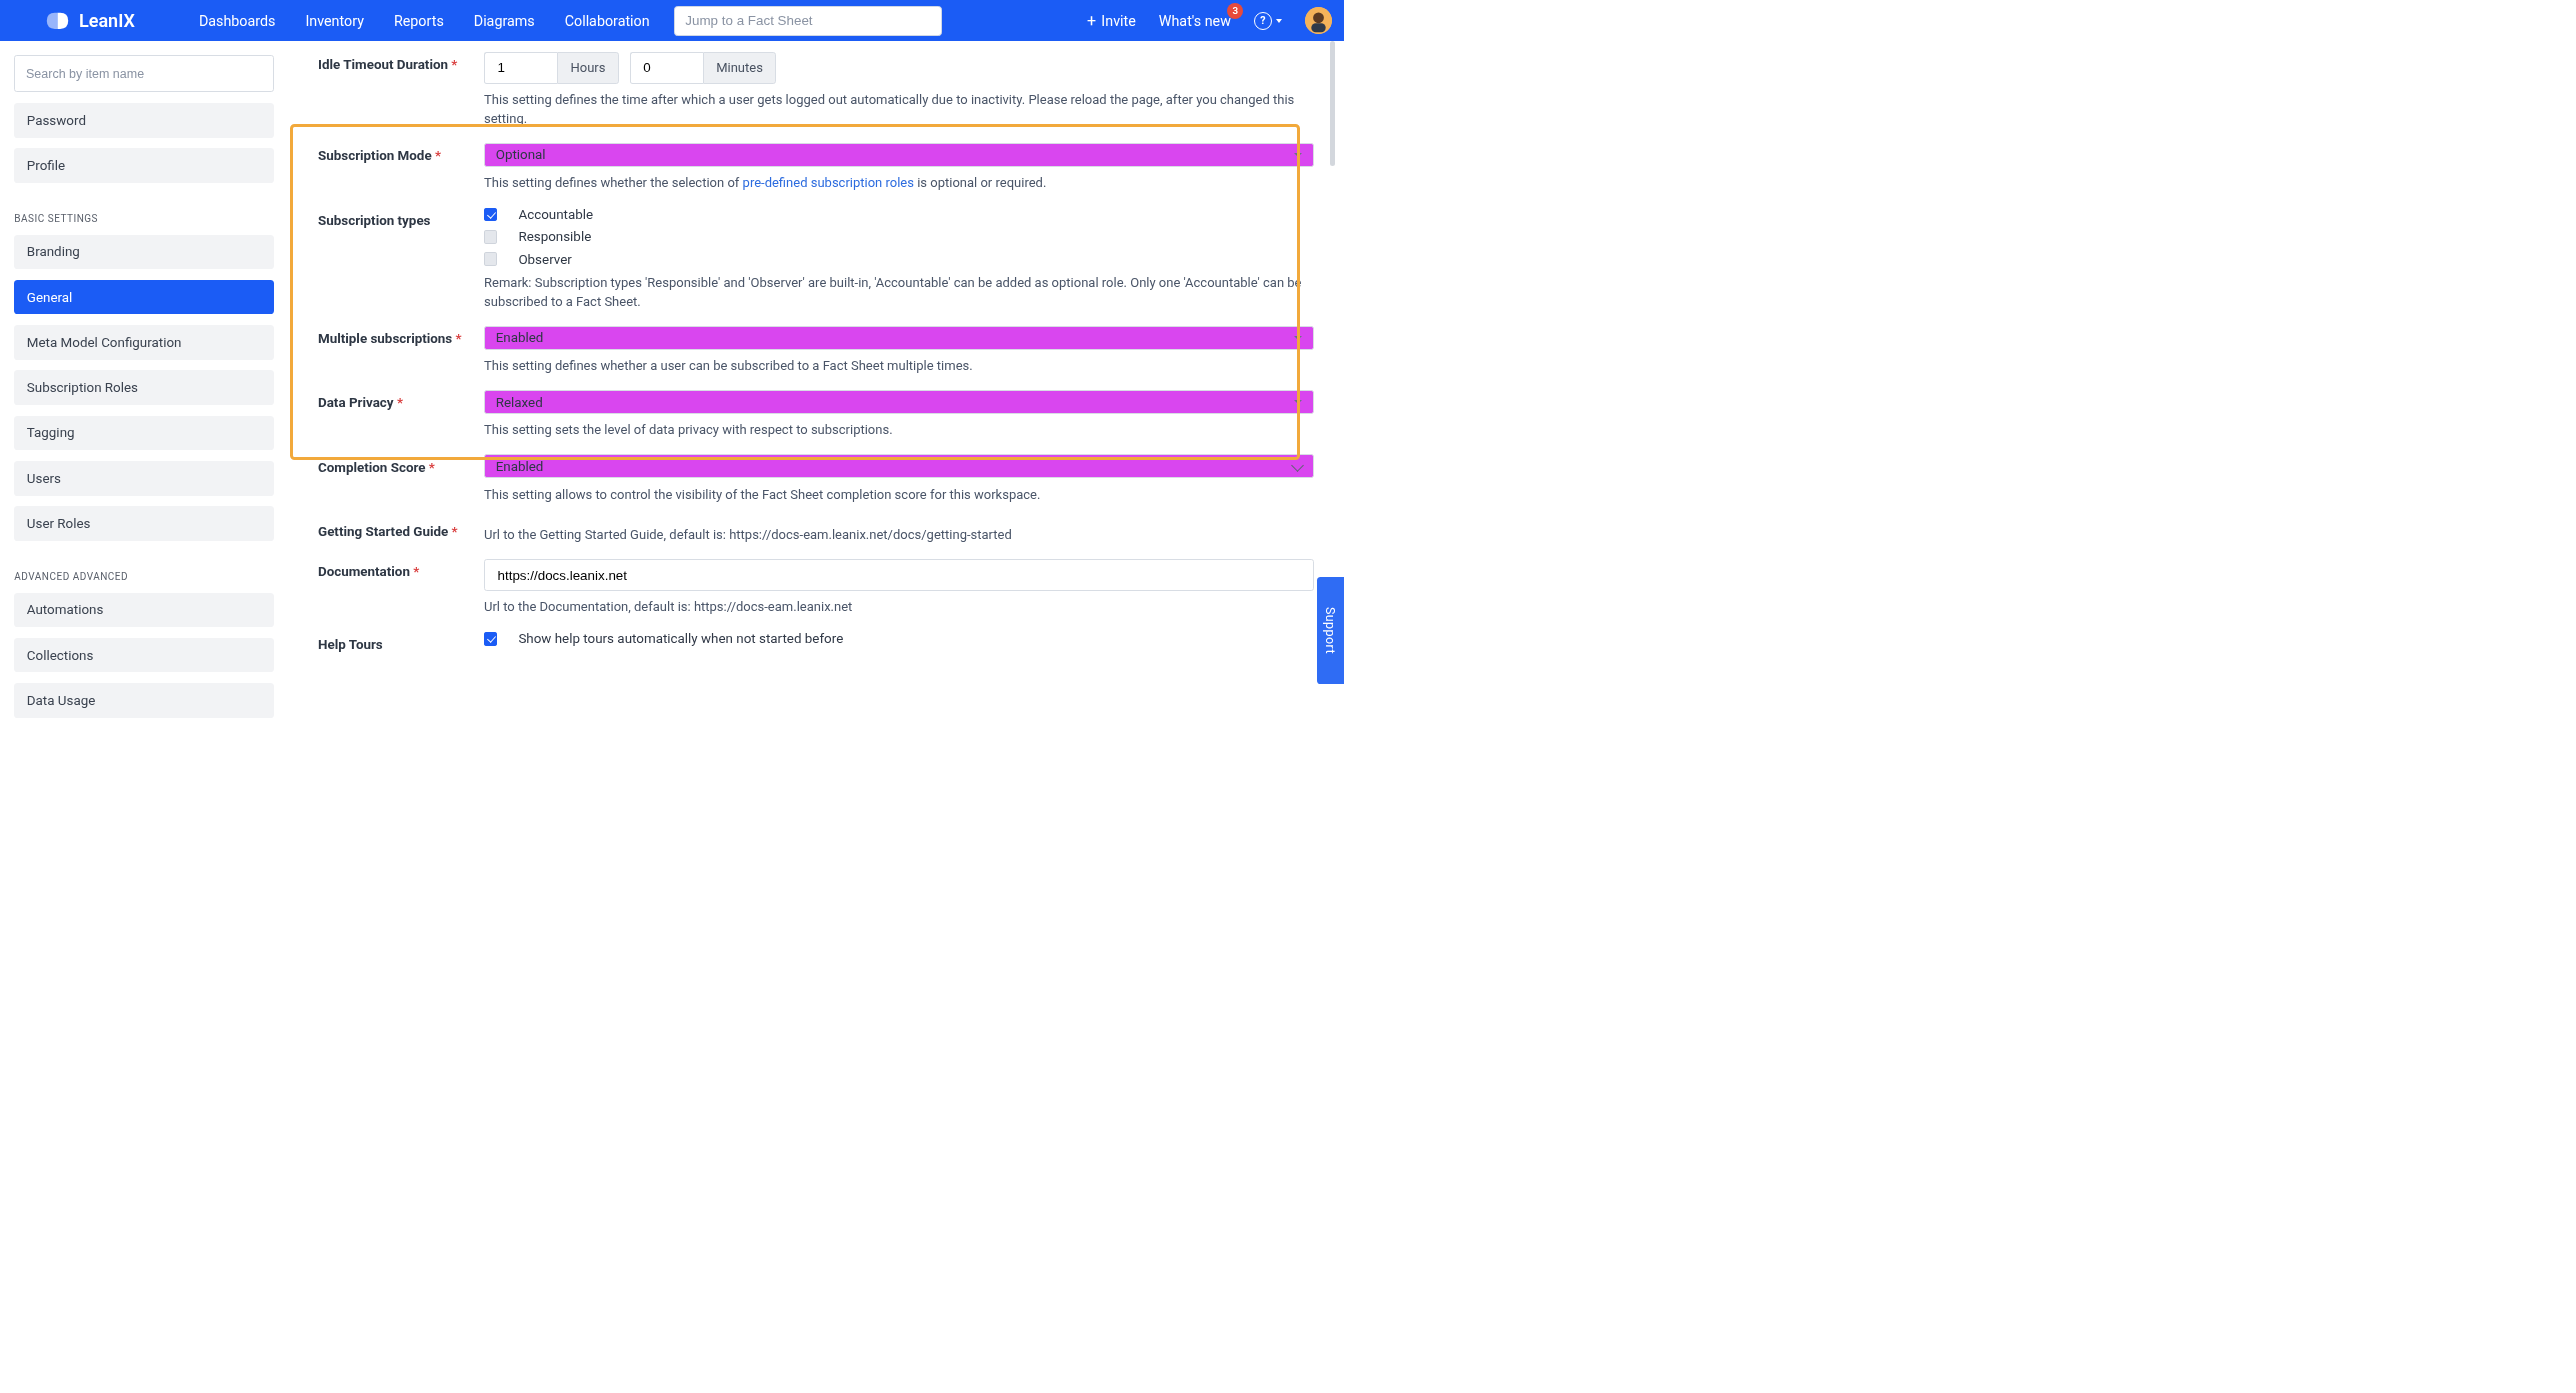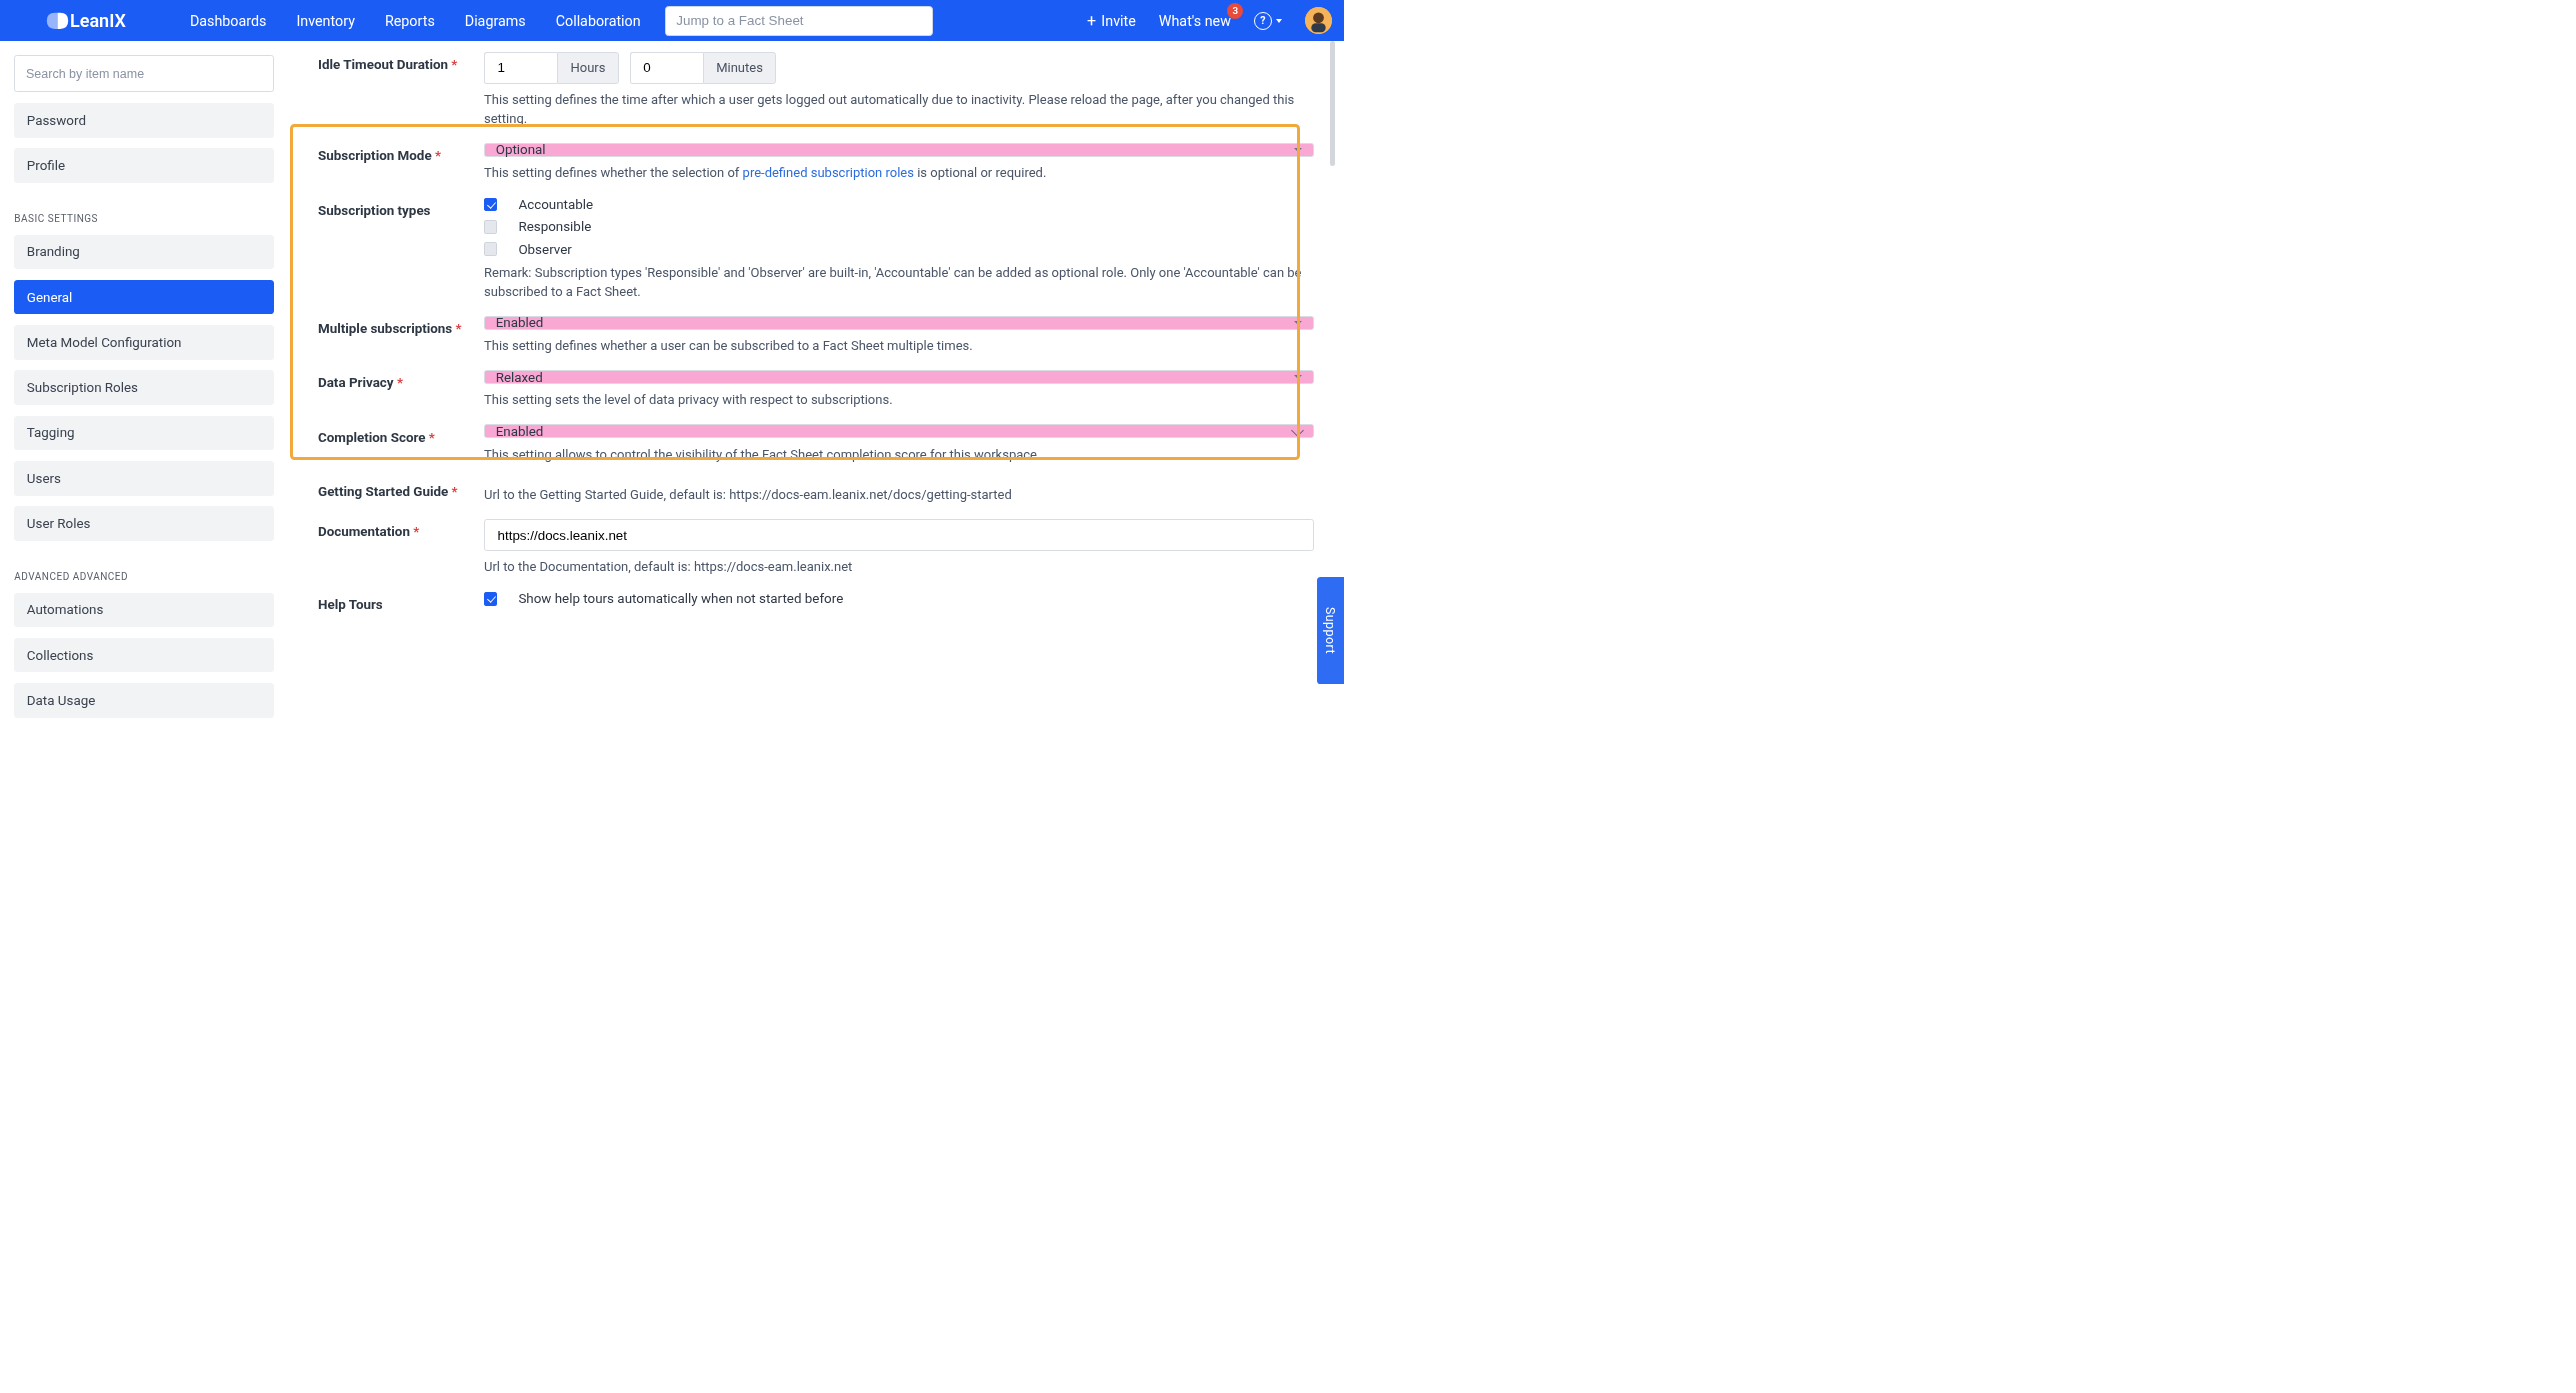--- a/index.html
+++ b/index.html
@@ -29,21 +29,21 @@
 
   
   .topnav {
     background: var(--blue);
     height: 41px;
     display: flex;
     align-items: center;
     color: #fff;
     padding: 0 12.5px 0 45px;
   }
-  .brand { display:flex; align-items:center; font-weight:600; font-size:18px; margin-right:49px;}
+  .brand { display:flex; align-items:center; gap:9px; font-weight:600; font-size:18px; margin-right:49px;}
   .brand-logo { width:25px; height:19.7px; position:relative; }
   .brand-logo svg { display:block; }
   .nav-items { display:flex; align-items:center; }
   .nav-item { padding:0 15px; font-size:14.3px; cursor:pointer; }
   .nav-search { margin-left:9px; width:268px; }
   .nav-search input {
     width:100%; height:30px; border:0.9px solid #cfd7e5; border-radius:3.6px;
     padding:0 10.7px; font-size:13.4px; color:#333; outline:none;
   }
   .nav-search input::placeholder { color:#8a93a3; }
@@ -84,23 +84,23 @@
 
   .input-pair { display:flex; }
   .num-input { width:73px; height:32px; border:0.9px solid var(--border); border-right:none; border-radius:2.7px 0 0 2.7px;
                padding:0 12.5px; font-size:13.4px; }
   .unit { height:32px; border:0.9px solid var(--border); background:#eef0f3; padding:0 12.5px; display:flex; align-items:center;
           font-size:13px; color:#495261;}
   .unit.left-open { border-radius:0 2.7px 2.7px 0; margin-right:10.7px; }
   .unit.right-open { border-radius:0 2.7px 2.7px 0; }
 
   .select {
-    height:14px; border:0.9px solid var(--border); border-radius:2.7px; width:100%;
+    height:24px; border:0.9px solid var(--border); border-radius:2.7px; width:100%;
     display:flex; align-items:center; padding:0 10.7px; justify-content:space-between; cursor:pointer;
-    font-size:13.4px; color:#2e3744; background:#f9a8d4;
+    font-size:13.4px; color:#2e3744; background:#d946ef;
   }
   .select .sel-caret { width:0; height:0; border-left:4px solid transparent; border-right:4px solid transparent;
                        border-top:4.9px solid #6a7282;}
   .select-v .chev {
     width:9px; height:9px; border-right:1.8px solid #5b6370; border-bottom:1.8px solid #5b6370;
     transform: rotate(45deg); margin-bottom:2.7px;
   }
 
   .text-input {
     height:32px; width:100%; border:0.9px solid var(--border); border-radius:2.7px; padding:0 12.5px; font-size:13.4px;

